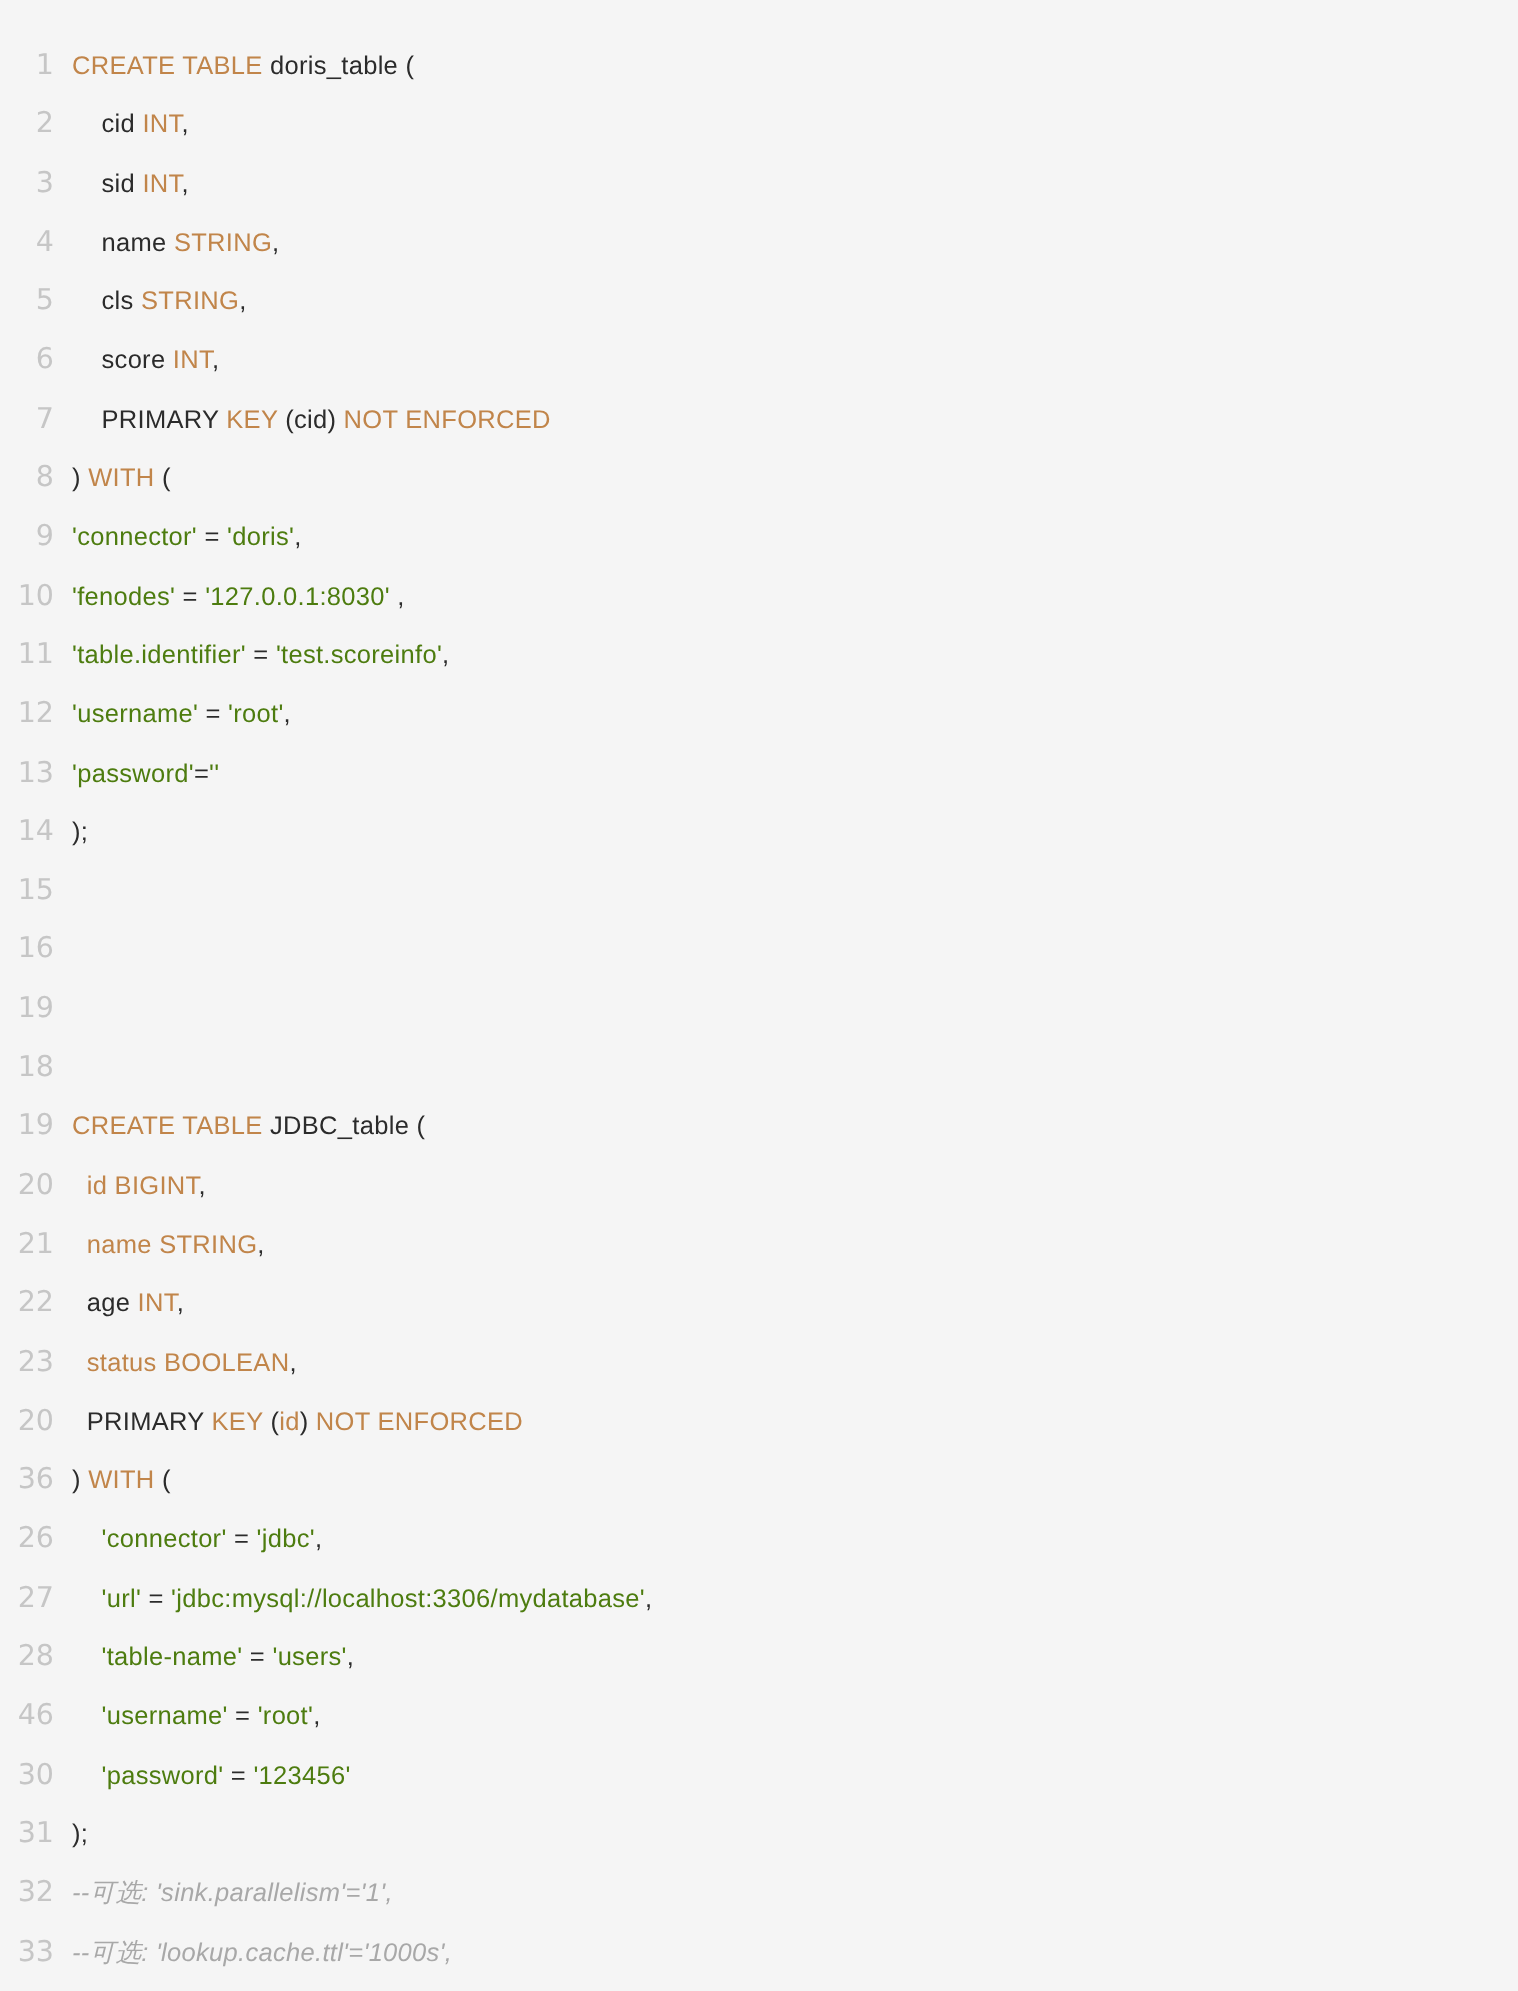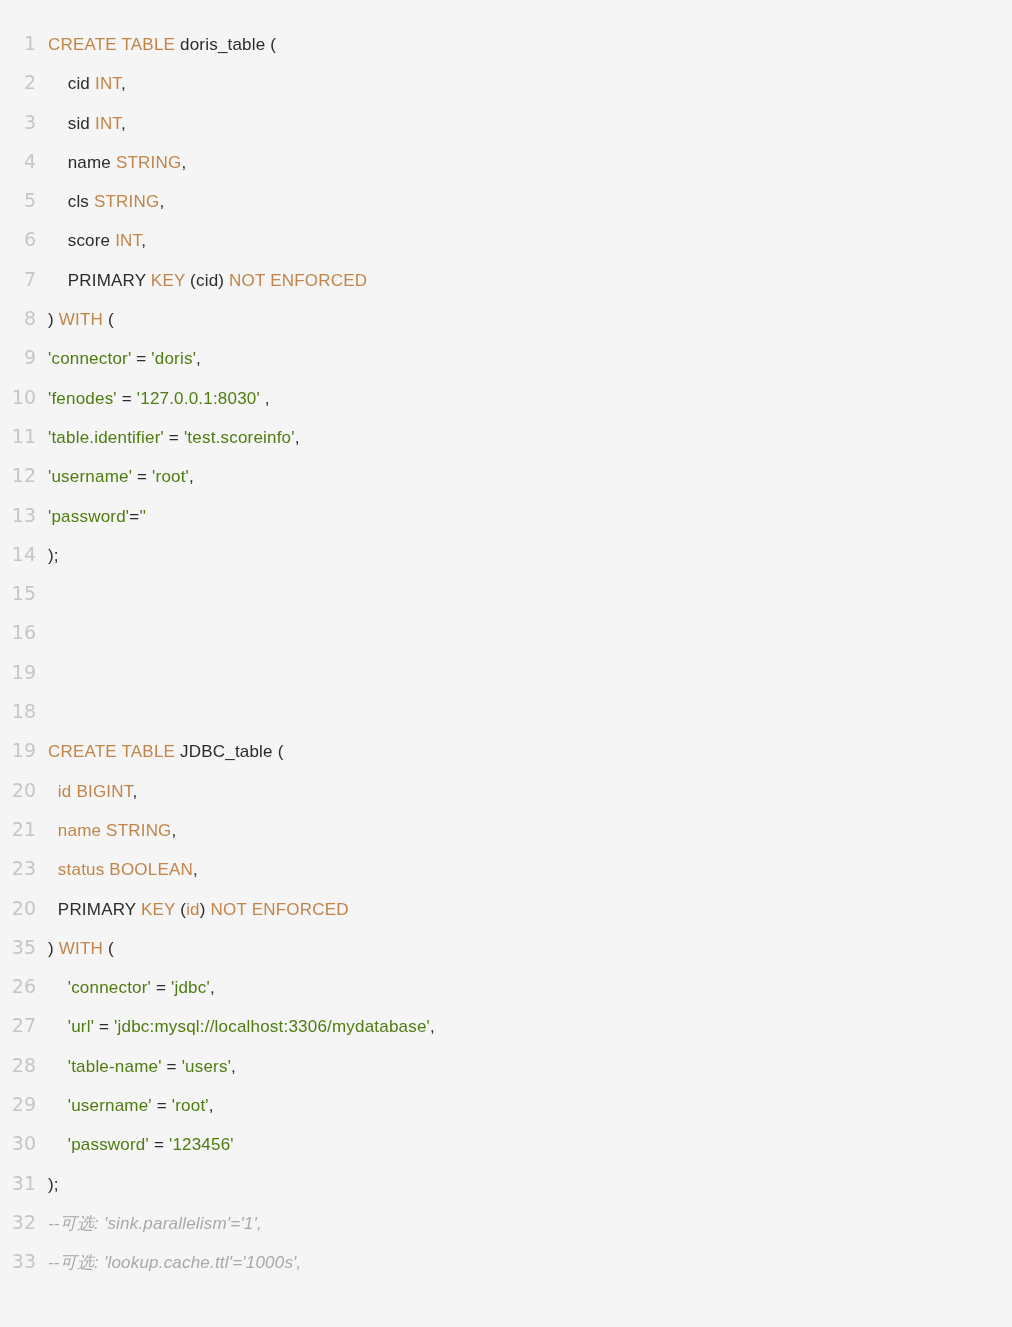--- a/index.html
+++ b/index.html
@@ -71,25 +71,26 @@
       <div class="code-line"><span class="line-number">12</span><span class="line-content"><span class="tok-str">'username'</span><span class="tok-txt"> = </span><span class="tok-str">'root'</span><span class="tok-txt">,</span></span></div>
       <div class="code-line"><span class="line-number">13</span><span class="line-content"><span class="tok-str">'password'</span><span class="tok-txt">=</span><span class="tok-str">''</span></span></div>
       <div class="code-line"><span class="line-number">14</span><span class="line-content"><span class="tok-txt">);</span></span></div>
       <div class="code-line"><span class="line-number">15</span><span class="line-content"></span></div>
       <div class="code-line"><span class="line-number">16</span><span class="line-content"></span></div>
       <div class="code-line"><span class="line-number">19</span><span class="line-content"></span></div>
       <div class="code-line"><span class="line-number">18</span><span class="line-content"></span></div>
       <div class="code-line"><span class="line-number">19</span><span class="line-content"><span class="tok-kw">CREATE TABLE</span><span class="tok-txt"> JDBC_table (</span></span></div>
       <div class="code-line"><span class="line-number">20</span><span class="line-content"><span class="tok-txt">  </span><span class="tok-kw">id BIGINT</span><span class="tok-txt">,</span></span></div>
       <div class="code-line"><span class="line-number">21</span><span class="line-content"><span class="tok-txt">  </span><span class="tok-kw">name STRING</span><span class="tok-txt">,</span></span></div>
+      <div class="code-line"><span class="line-number">22</span><span class="line-content"><span class="tok-txt">  age </span><span class="tok-kw">INT</span><span class="tok-txt">,</span></span></div>
       <div class="code-line"><span class="line-number">23</span><span class="line-content"><span class="tok-txt">  </span><span class="tok-kw">status BOOLEAN</span><span class="tok-txt">,</span></span></div>
       <div class="code-line"><span class="line-number">20</span><span class="line-content"><span class="tok-txt">  PRIMARY </span><span class="tok-kw">KEY</span><span class="tok-txt"> (</span><span class="tok-kw">id</span><span class="tok-txt">) </span><span class="tok-kw">NOT ENFORCED</span></span></div>
-      <div class="code-line"><span class="line-number">35</span><span class="line-content"><span class="tok-txt">) </span><span class="tok-kw">WITH</span><span class="tok-txt"> (</span></span></div>
+      <div class="code-line"><span class="line-number">36</span><span class="line-content"><span class="tok-txt">) </span><span class="tok-kw">WITH</span><span class="tok-txt"> (</span></span></div>
       <div class="code-line"><span class="line-number">26</span><span class="line-content"><span class="tok-txt">    </span><span class="tok-str">'connector'</span><span class="tok-txt"> = </span><span class="tok-str">'jdbc'</span><span class="tok-txt">,</span></span></div>
       <div class="code-line"><span class="line-number">27</span><span class="line-content"><span class="tok-txt">    </span><span class="tok-str">'url'</span><span class="tok-txt"> = </span><span class="tok-str">'jdbc:mysql://localhost:3306/mydatabase'</span><span class="tok-txt">,</span></span></div>
       <div class="code-line"><span class="line-number">28</span><span class="line-content"><span class="tok-txt">    </span><span class="tok-str">'table-name'</span><span class="tok-txt"> = </span><span class="tok-str">'users'</span><span class="tok-txt">,</span></span></div>
-      <div class="code-line"><span class="line-number">29</span><span class="line-content"><span class="tok-txt">    </span><span class="tok-str">'username'</span><span class="tok-txt"> = </span><span class="tok-str">'root'</span><span class="tok-txt">,</span></span></div>
+      <div class="code-line"><span class="line-number">46</span><span class="line-content"><span class="tok-txt">    </span><span class="tok-str">'username'</span><span class="tok-txt"> = </span><span class="tok-str">'root'</span><span class="tok-txt">,</span></span></div>
       <div class="code-line"><span class="line-number">30</span><span class="line-content"><span class="tok-txt">    </span><span class="tok-str">'password'</span><span class="tok-txt"> = </span><span class="tok-str">'123456'</span></span></div>
       <div class="code-line"><span class="line-number">31</span><span class="line-content"><span class="tok-txt">);</span></span></div>
       <div class="code-line"><span class="line-number">32</span><span class="line-content"><span class="tok-cmt">--可选: 'sink.parallelism'='1',</span></span></div>
       <div class="code-line"><span class="line-number">33</span><span class="line-content"><span class="tok-cmt">--可选: 'lookup.cache.ttl'='1000s',</span></span></div>
     </div>
 </div>
 
 </body></html>

